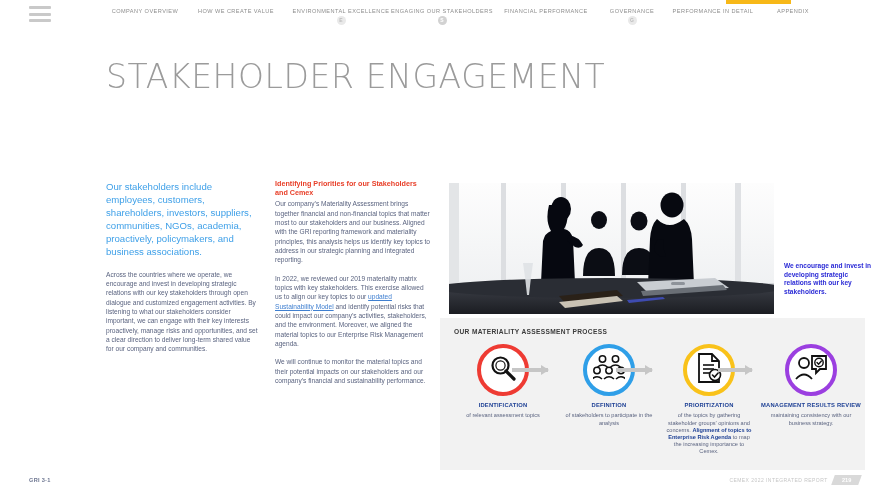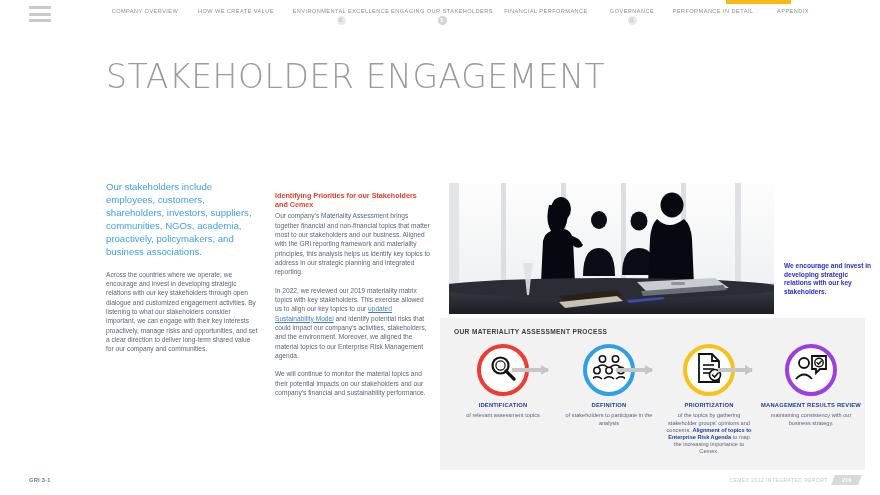--- a/index.html
+++ b/index.html
@@ -23,21 +23,21 @@
          font-size:5px;line-height:9px;text-align:center;margin:2px auto 0;font-weight:bold;}
   .badge.active{background:#d2d2d2;color:#fff;}
   .yellowtab{position:absolute;left:726px;top:0;width:65px;height:4px;background:#f7b818;}
 
   
   .title{position:absolute;left:106px;top:57px;font-size:33px;letter-spacing:.6px;
          color:#9b9b9b;font-weight:300;font-family:"DejaVu Sans", sans-serif;}
 
   
   .col1{position:absolute;left:106px;top:180px;width:152px;}
-  .col2{position:absolute;left:275px;top:180px;width:156px;margin-top:12px;}
+  .col2{position:absolute;left:275px;top:180px;width:156px;}
 
   .lead{color:#3fa0e8;font-size:9.6px;line-height:13.1px;font-weight:400;margin:0 0 11px 0;}
   .body-p{color:#5b6480;font-size:6.6px;line-height:9.35px;margin:0 0 9px 0;text-align:left;}
   .redhead{color:#e8402a;font-size:7.2px;line-height:8.6px;font-weight:bold;margin:0 0 2px 0;}
   .body-p a{color:#3f7fd0;text-decoration:underline;}
 
   
   .photo{position:absolute;left:449px;top:183px;width:325px;height:131px;overflow:hidden;background:#e8e9ea;}
   .photo svg{display:block;}
 

